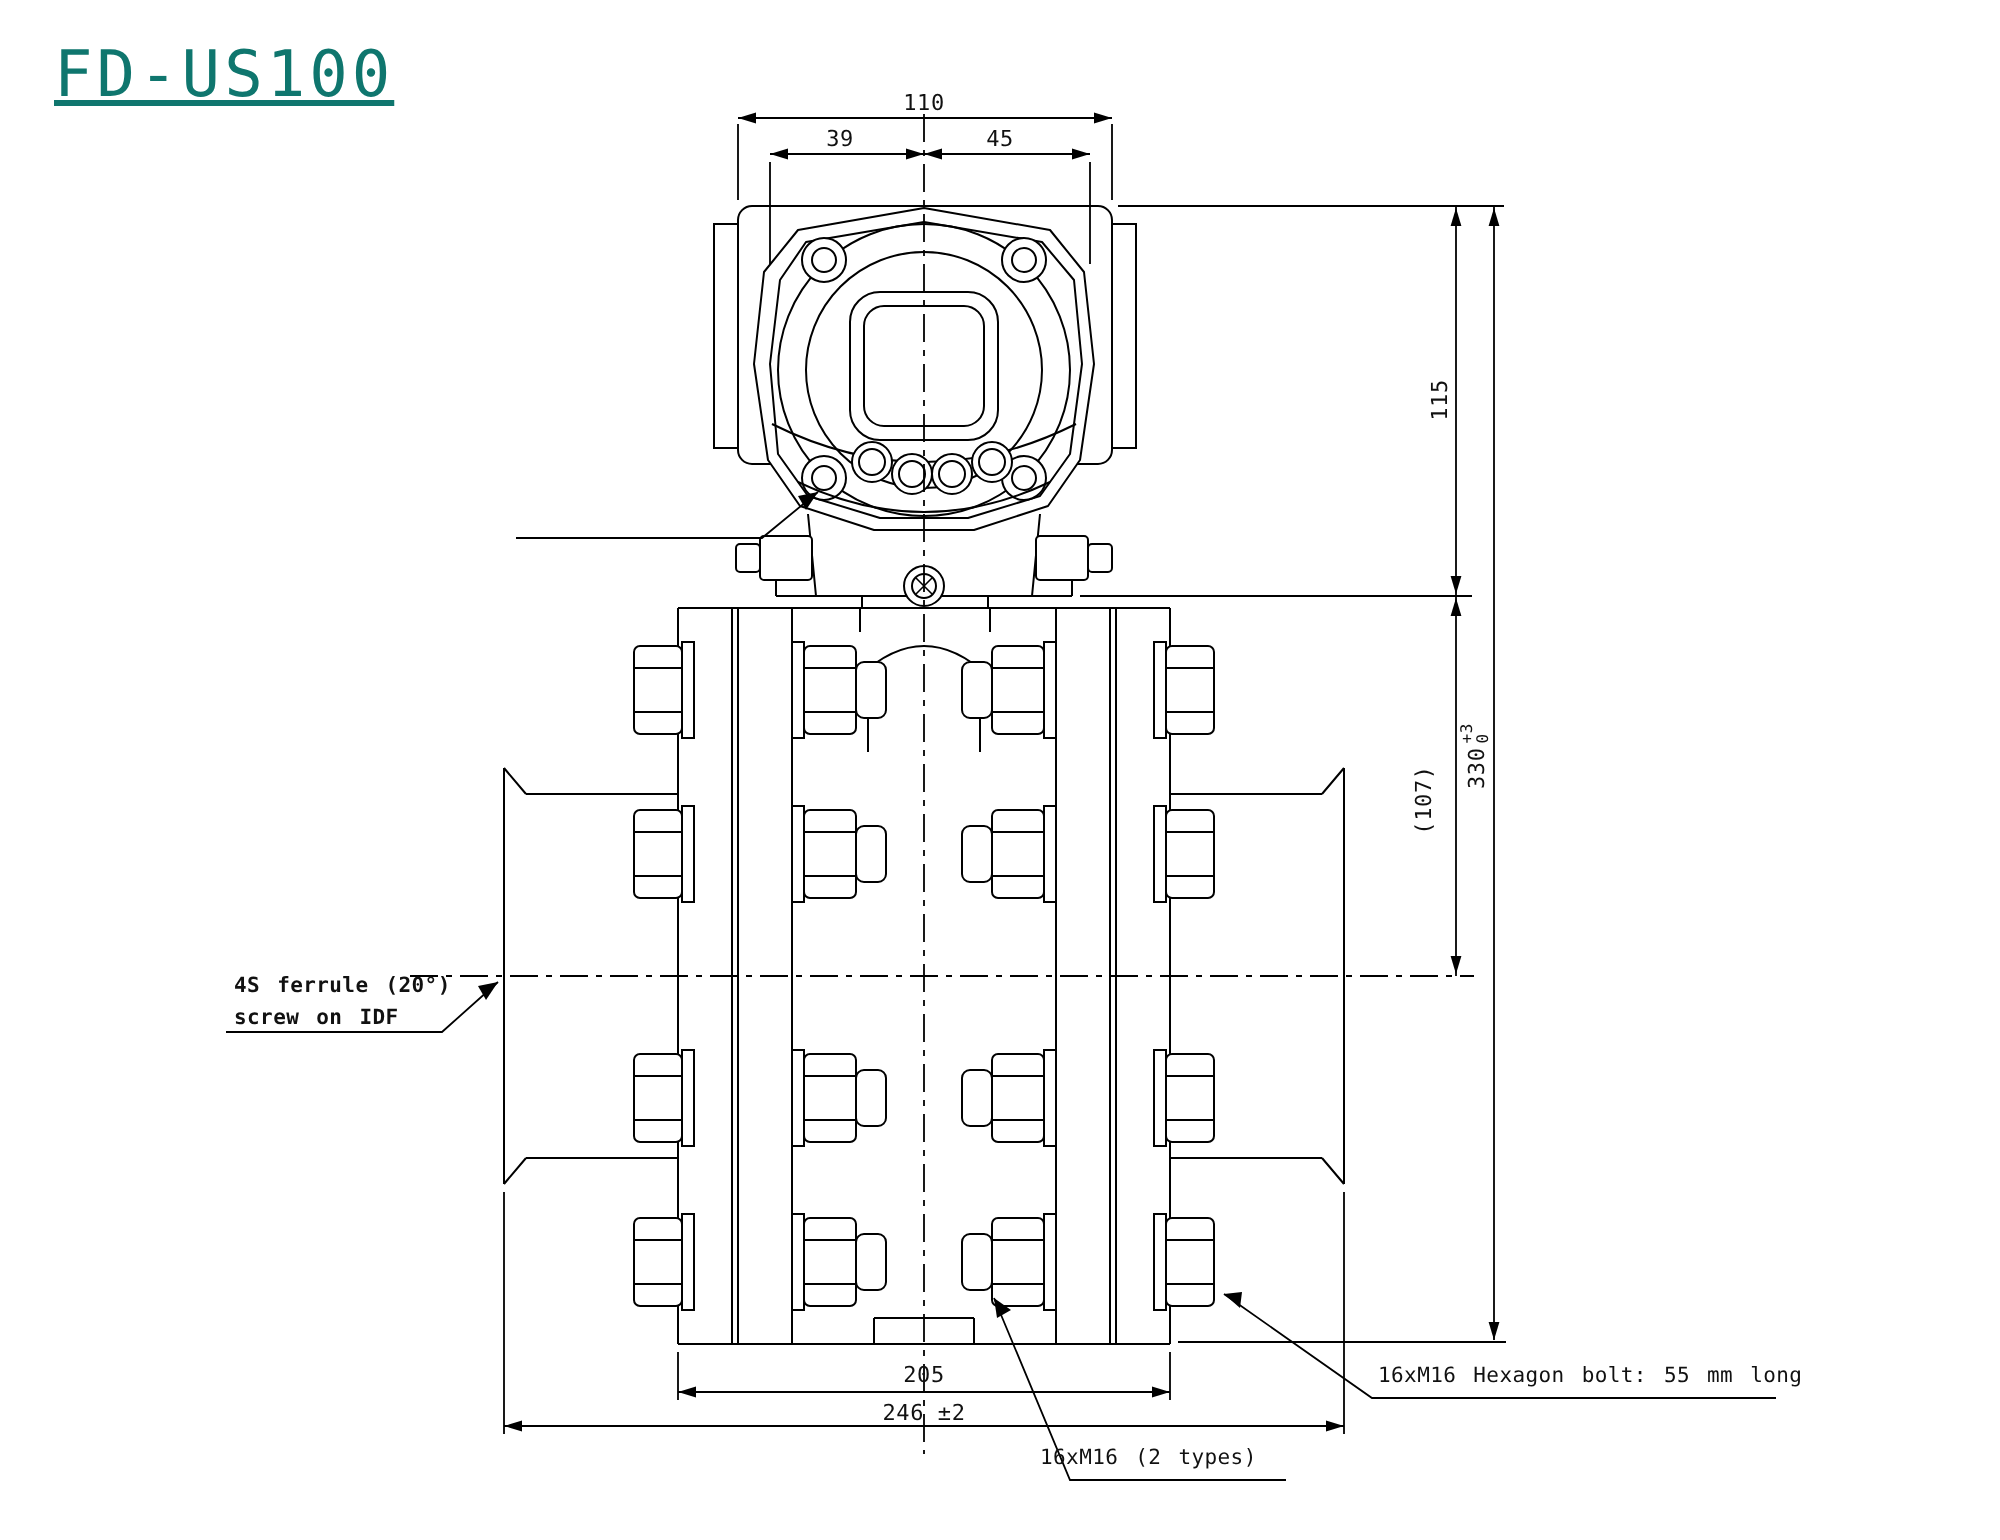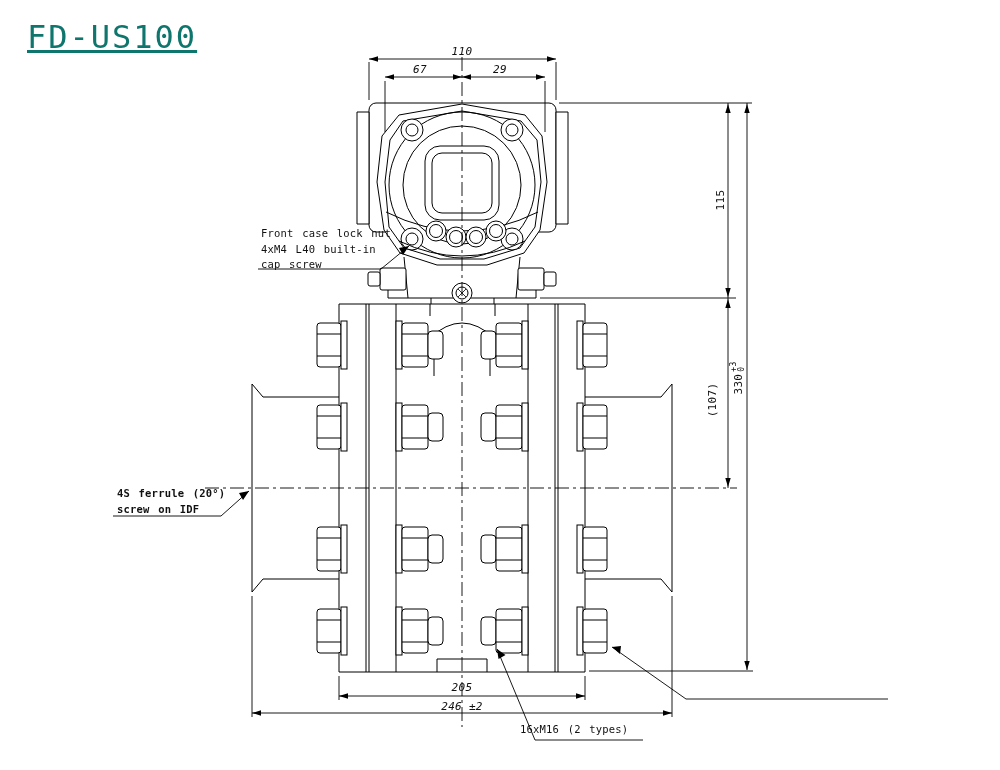--- a/index.html
+++ b/index.html
@@ -4,21 +4,21 @@
 <style>
   html,body{margin:0;padding:0;background:#fff;}
   .canvas{position:relative;width:1000px;height:770px;background:#fff;overflow:hidden;
           font-family:"DejaVu Sans Mono",monospace;}
   svg{position:absolute;left:0;top:0;}
   .t{position:absolute;color:#111;white-space:nowrap;font-family:"DejaVu Sans Mono",monospace;}
   .title{font-size:32px;letter-spacing:2px;color:#0f766e;text-decoration:underline;}
   .dim{font-size:11px;letter-spacing:.3px;}
   .ann{font-size:10.5px;letter-spacing:.2px;word-spacing:2px;line-height:15.5px;}
   .ann span{display:block;}
-  .cx{transform:translateX(-50%);font-style:italic;}
+  .cx{transform:translateX(-50%);}
   .rot{transform:translate(-50%,-50%) rotate(-90deg);}
   .tolwrap{display:inline-flex;align-items:center;}
   .tolstack{display:inline-flex;flex-direction:column;font-size:8px;line-height:8px;margin-left:2px;}
 </style>
 </head>
 <body>
 
 <div class="canvas">
 
 <svg width="1000" height="770" viewBox="0 0 1000 770">
@@ -169,42 +169,38 @@
 
   <g stroke="#000" stroke-width=".9" fill="none" stroke-dasharray="14 4 3 4">
     <path d="M462 57 V727"></path>
     <path d="M205 488 H737"></path>
   </g>
 </svg>
 
   <span class="t title" style="left:27px;top:18px;">FD-US100</span>
 
   <span class="t dim cx" style="left:462px;top:45px;">110</span>
-  <span class="t dim cx" style="left:420px;top:63px;">67</span>
-  <span class="t dim cx" style="left:500px;top:63px;">29</span>
+  <span class="t dim cx" style="left:420px;top:63px;">39</span>
+  <span class="t dim cx" style="left:500px;top:63px;">45</span>
 
   <span class="t dim rot" style="left:720px;top:200px;">115</span>
   <span class="t dim rot" style="left:712px;top:400px;">(107)</span>
 
   <span class="t dim rot tolwrap" style="left:738px;top:378px;">
     <span>330</span>
     <span class="tolstack">
       <span>+3</span>
       <span>0</span>
     </span>
   </span>
 
   <span class="t dim cx" style="left:462px;top:681px;">205</span>
   <span class="t dim cx" style="left:462px;top:700px;">246 ±2</span>
 
-  <span class="t ann" style="left:261px;top:226px;">
-    <span>Front case lock nut</span>
-    <span>4xM4 L40 built-in</span>
-    <span>cap screw</span>
-  </span>
 
   <span class="t ann" style="left:117px;top:486px;font-weight:bold;">
     <span>4S ferrule (20°)</span>
     <span>screw on IDF</span>
   </span>
 
   <span class="t ann" style="left:520px;top:722px;">16xM16 (2 types)</span>
+  <span class="t ann" style="left:689px;top:681px;">16xM16 Hexagon bolt: 55 mm long</span>
 </div>
 
 </body></html>

